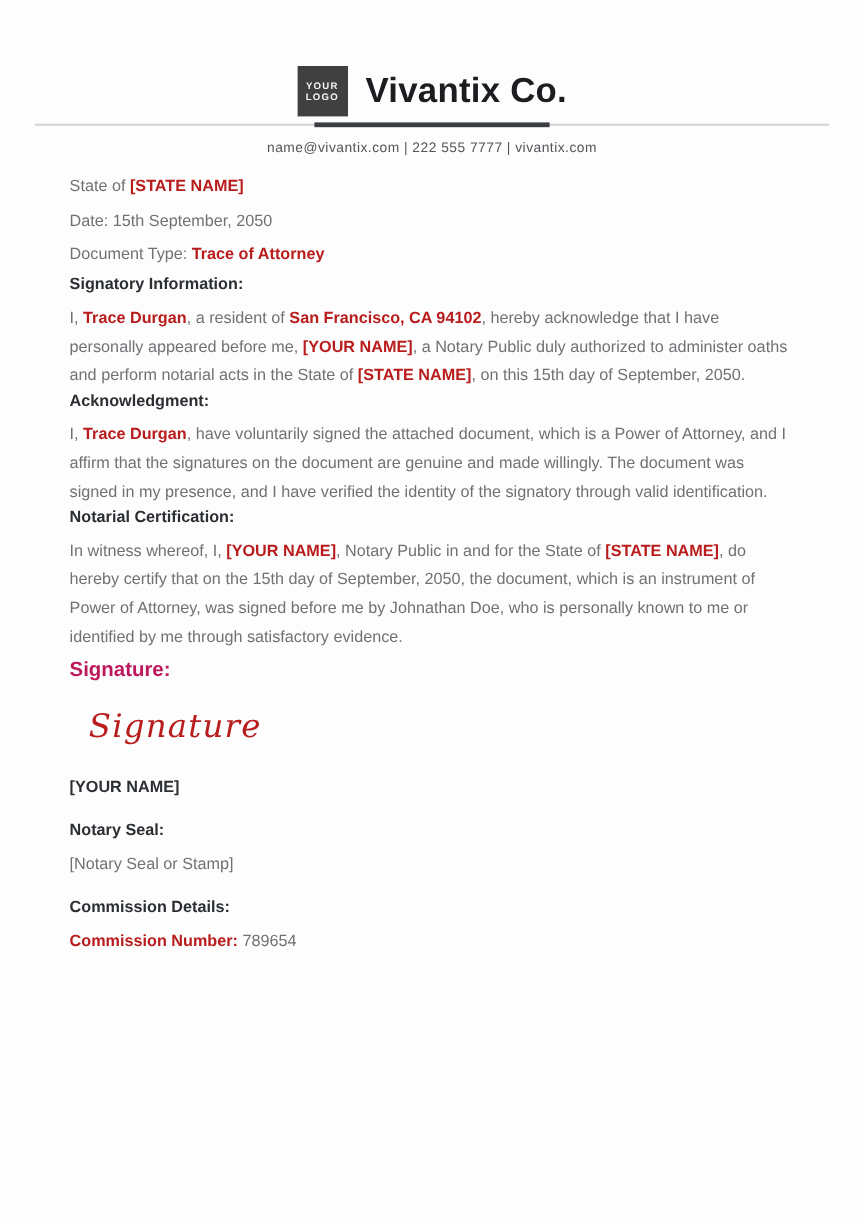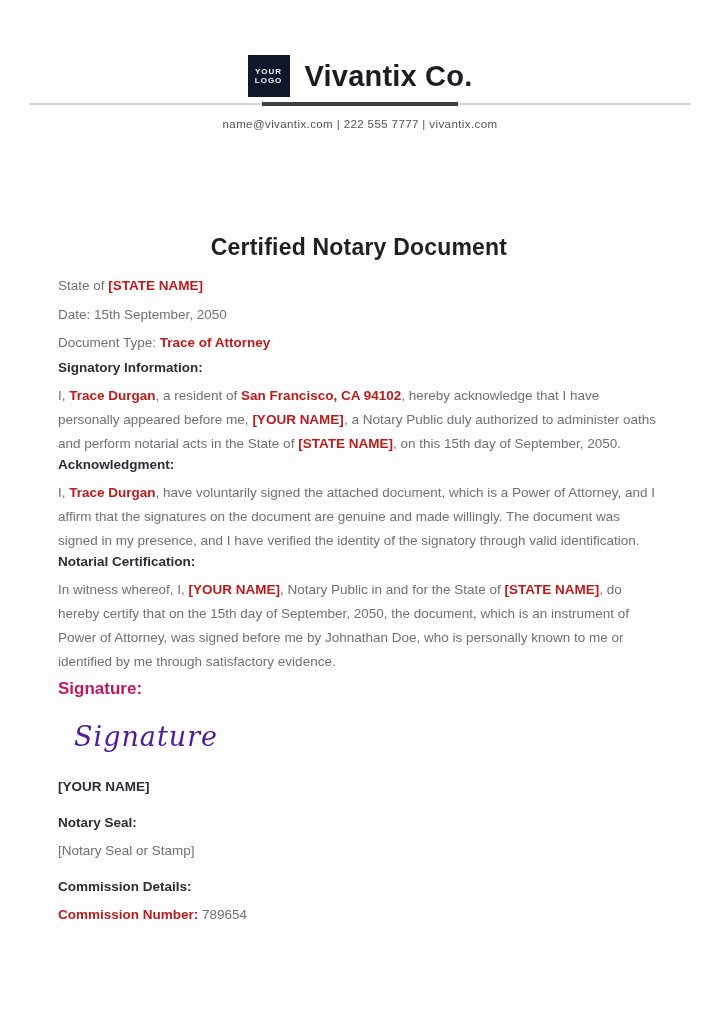--- a/index.html
+++ b/index.html
@@ -23,21 +23,21 @@
   .brand-row {
     display: flex;
     align-items: center;
     justify-content: center;
     gap: 15px;
     height: 42px;
   }
   .logo {
     width: 42px;
     height: 42px;
-    background: #0f172a;
+    background: #404040;
     color: #f4f4f4;
     display: flex;
     flex-direction: column;
     align-items: center;
     justify-content: center;
     font-size: 8px;
     font-weight: bold;
     letter-spacing: 1px;
     line-height: 9.5px;
   }
@@ -122,21 +122,21 @@
     font-weight: 700;
     color: #be185d;
   }
   .sig-script {
     margin-top: 20px;
     padding-left: 16px;
     font-family: "DejaVu Serif", serif;
     font-style: italic;
     font-size: 27px;
     line-height: 34px;
-    color: #4c1d95;
+    color: #b91c1c;
     letter-spacing: 1px;
   }
   .signer-name {
     margin-top: 24px;
     font-size: 13.5px;
     line-height: 18px;
     font-weight: 700;
     color: #2b2e32;
   }
   .sub-heading {
@@ -168,21 +168,20 @@
     </div>
     <div class="divider">
       <span class="divider-line"></span>
       <span class="divider-accent"></span>
     </div>
     <div class="contact">name@vivantix.com | 222 555 7777 | vivantix.com</div>
   </header>
 
   <main class="doc">
 
-    <h1 class="title">Certified Notary Document</h1>
 
     <div class="meta-block">
       <p class="line"><span>State of </span><span class="b">[STATE NAME]</span></p>
       <p class="line"><span>Date: 15th September, 2050</span></p>
       <p class="line"><span>Document Type: </span><span class="b">Trace of Attorney</span></p>
     </div>
 
     <h2 class="section-heading">Signatory Information:</h2>
     <p class="para"><span>I, </span><span class="b">Trace Durgan</span><span>, a resident of </span><span class="b">San Francisco, CA 94102</span><span>, hereby acknowledge that I have personally appeared before me, </span><span class="b">[YOUR NAME]</span><span>, a Notary Public duly authorized to administer oaths and perform notarial acts in the State of </span><span class="b">[STATE NAME]</span><span>, on this 15th day of September, 2050.</span></p>
 

